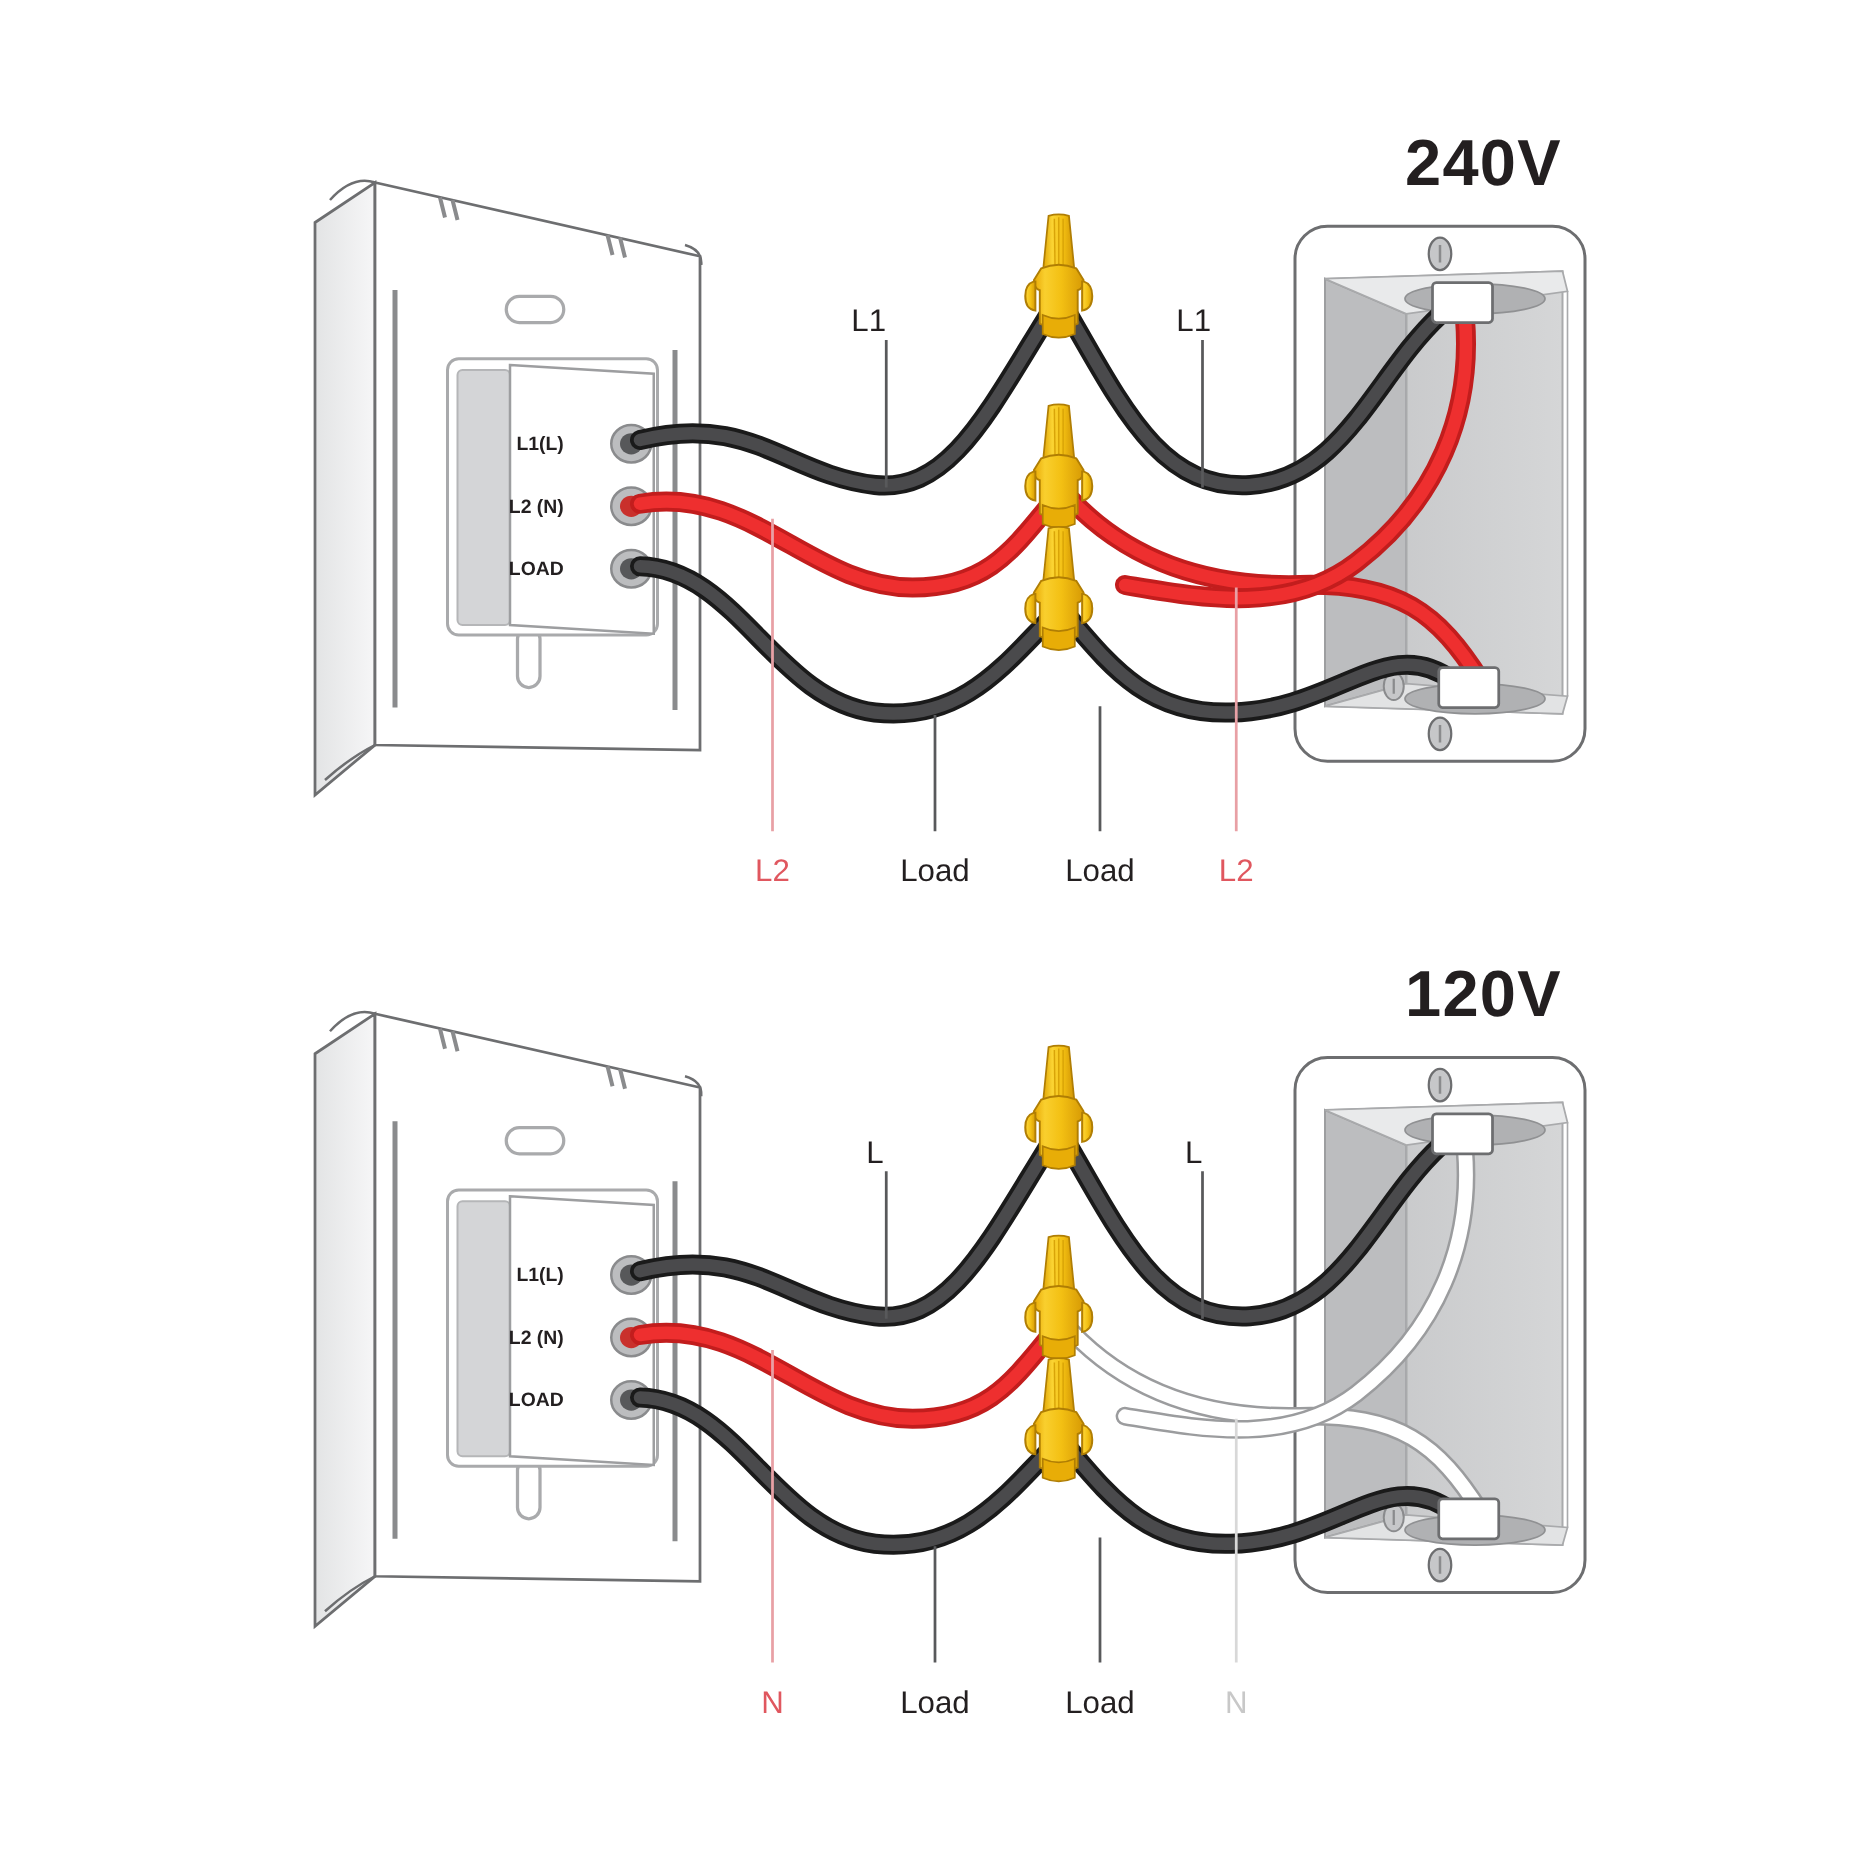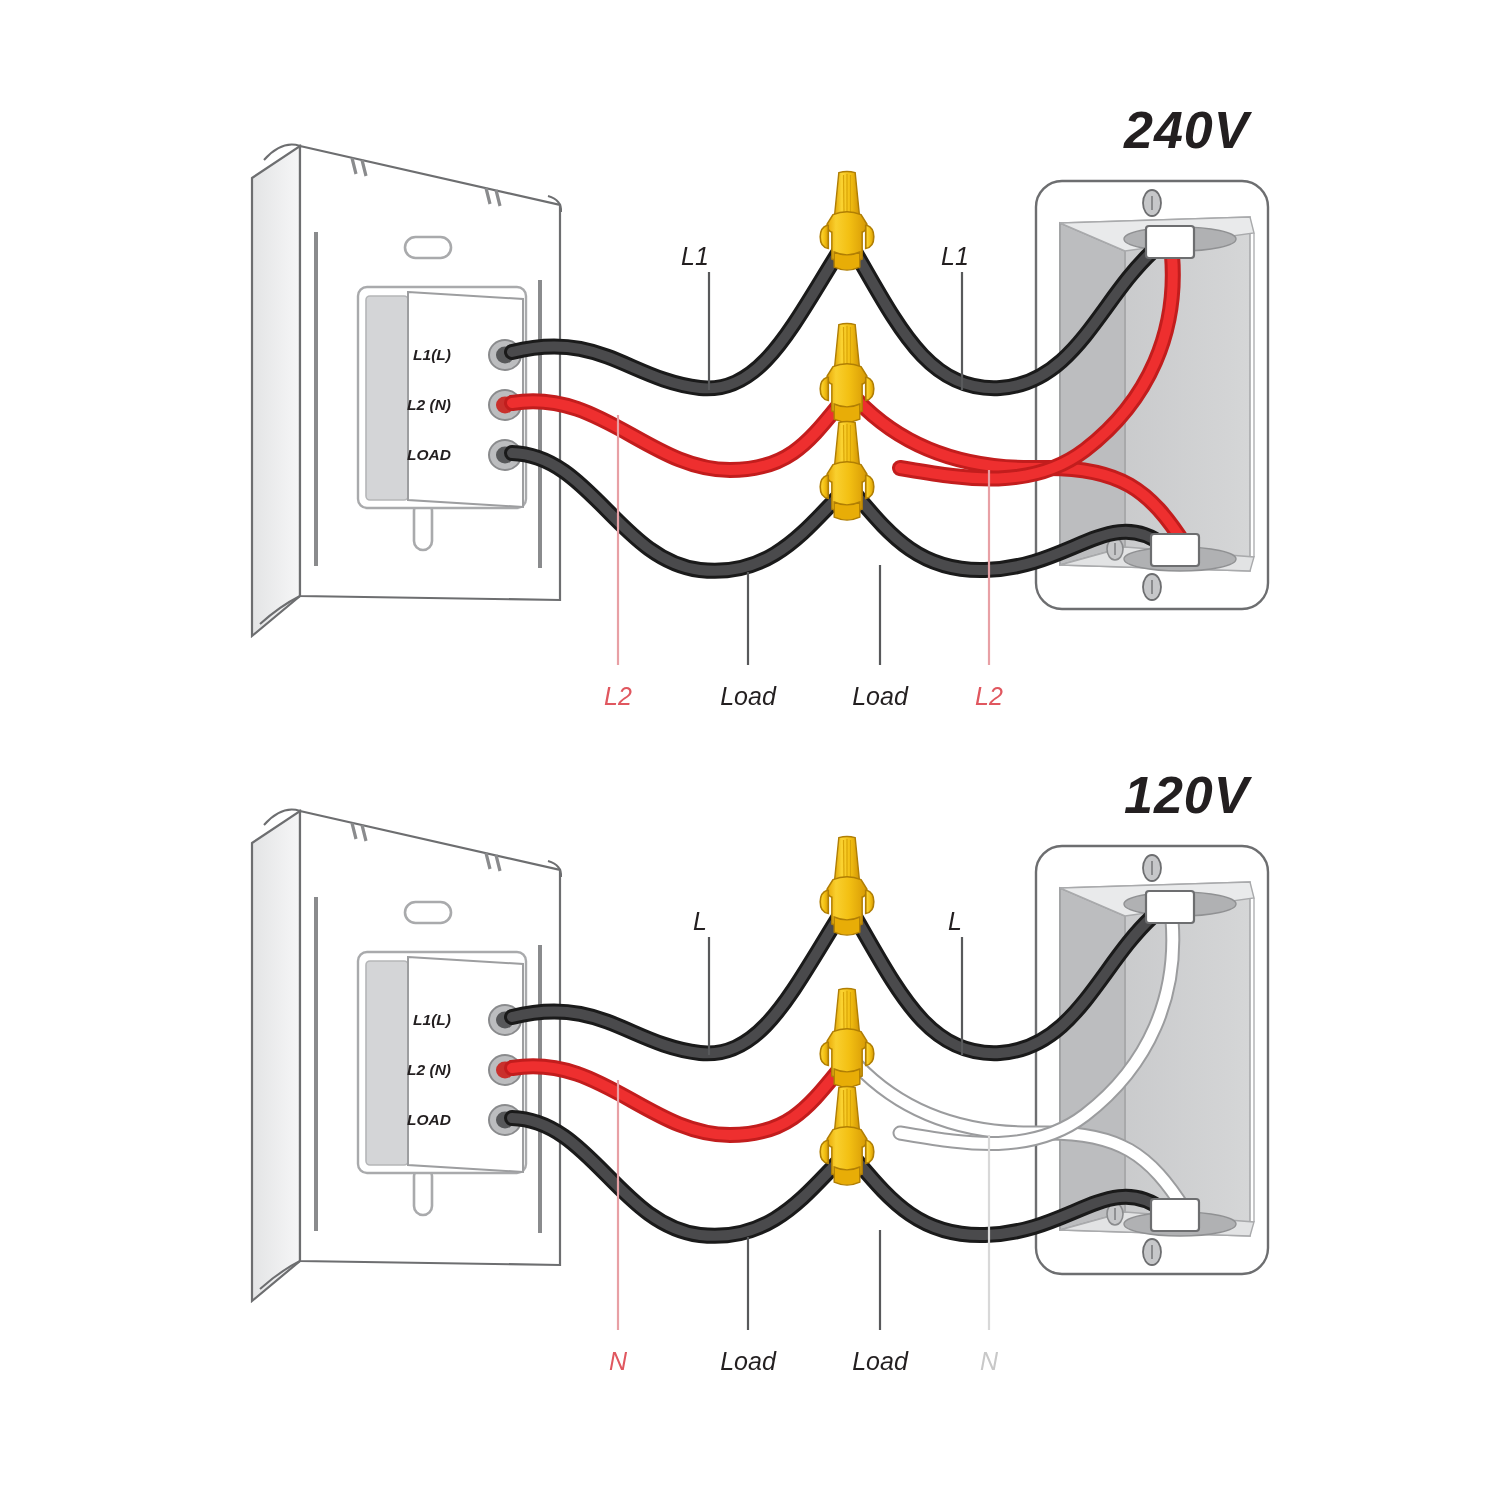--- a/index.html
+++ b/index.html
@@ -1,18 +1,18 @@
 <!DOCTYPE html>
 <html><head>
 <meta charset="utf-8">
 <title>Wiring Diagram</title>
 <style>
   html,body{margin:0;padding:0;background:#ffffff;}
   body{width:1500px;height:1500px;font-family:"Liberation Sans",sans-serif;overflow:hidden;}
-  #stage{position:relative;width:1500px;height:1500px;background:#f9a8d4;font-style:italic;}
+  #stage{position:relative;width:1500px;height:1500px;background:#f9a8d4;}
   svg{display:block;}
   .vtitle{font-family:"Liberation Sans",sans-serif;font-size:52px;font-weight:700;fill:#231f20;letter-spacing:1px;}
   .tlabel{font-family:"Liberation Sans",sans-serif;font-size:15.5px;font-weight:700;fill:#231f20;}
   .wlabel{font-family:"Liberation Sans",sans-serif;font-size:25px;fill:#231f20;}
   .wlabel.red{fill:#e0575f;}
   .wlabel.gray{fill:#c8c8c8;}
 </style>
 </head>
 <body>
 

